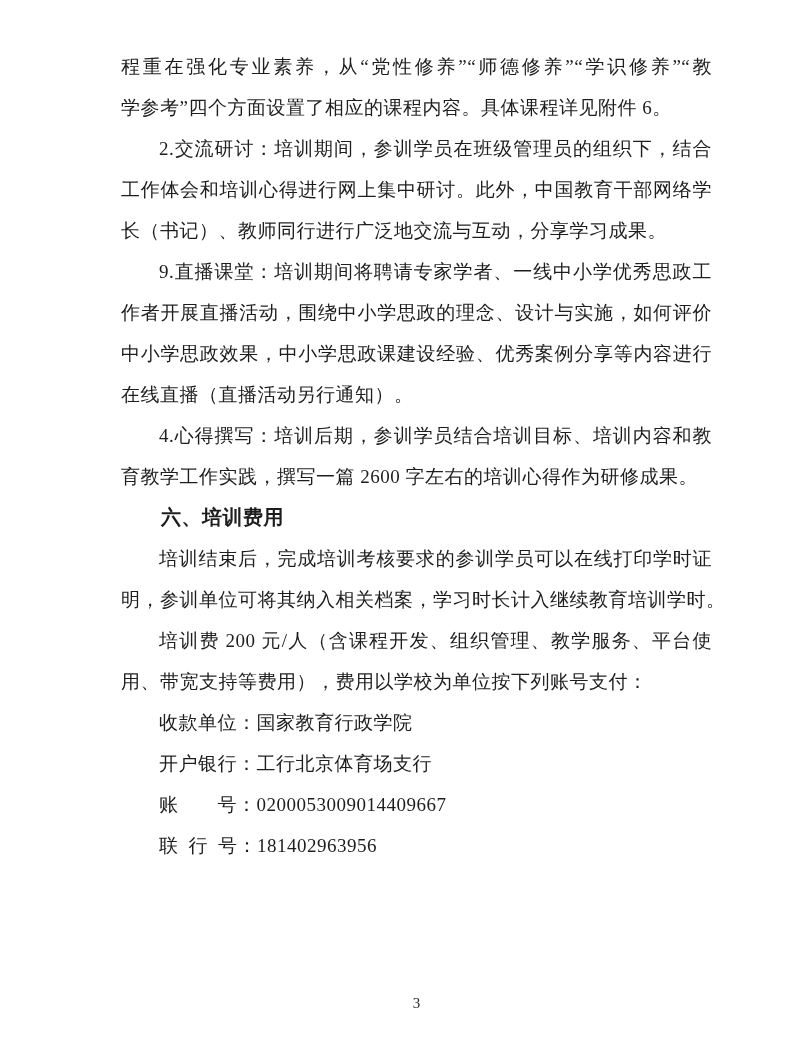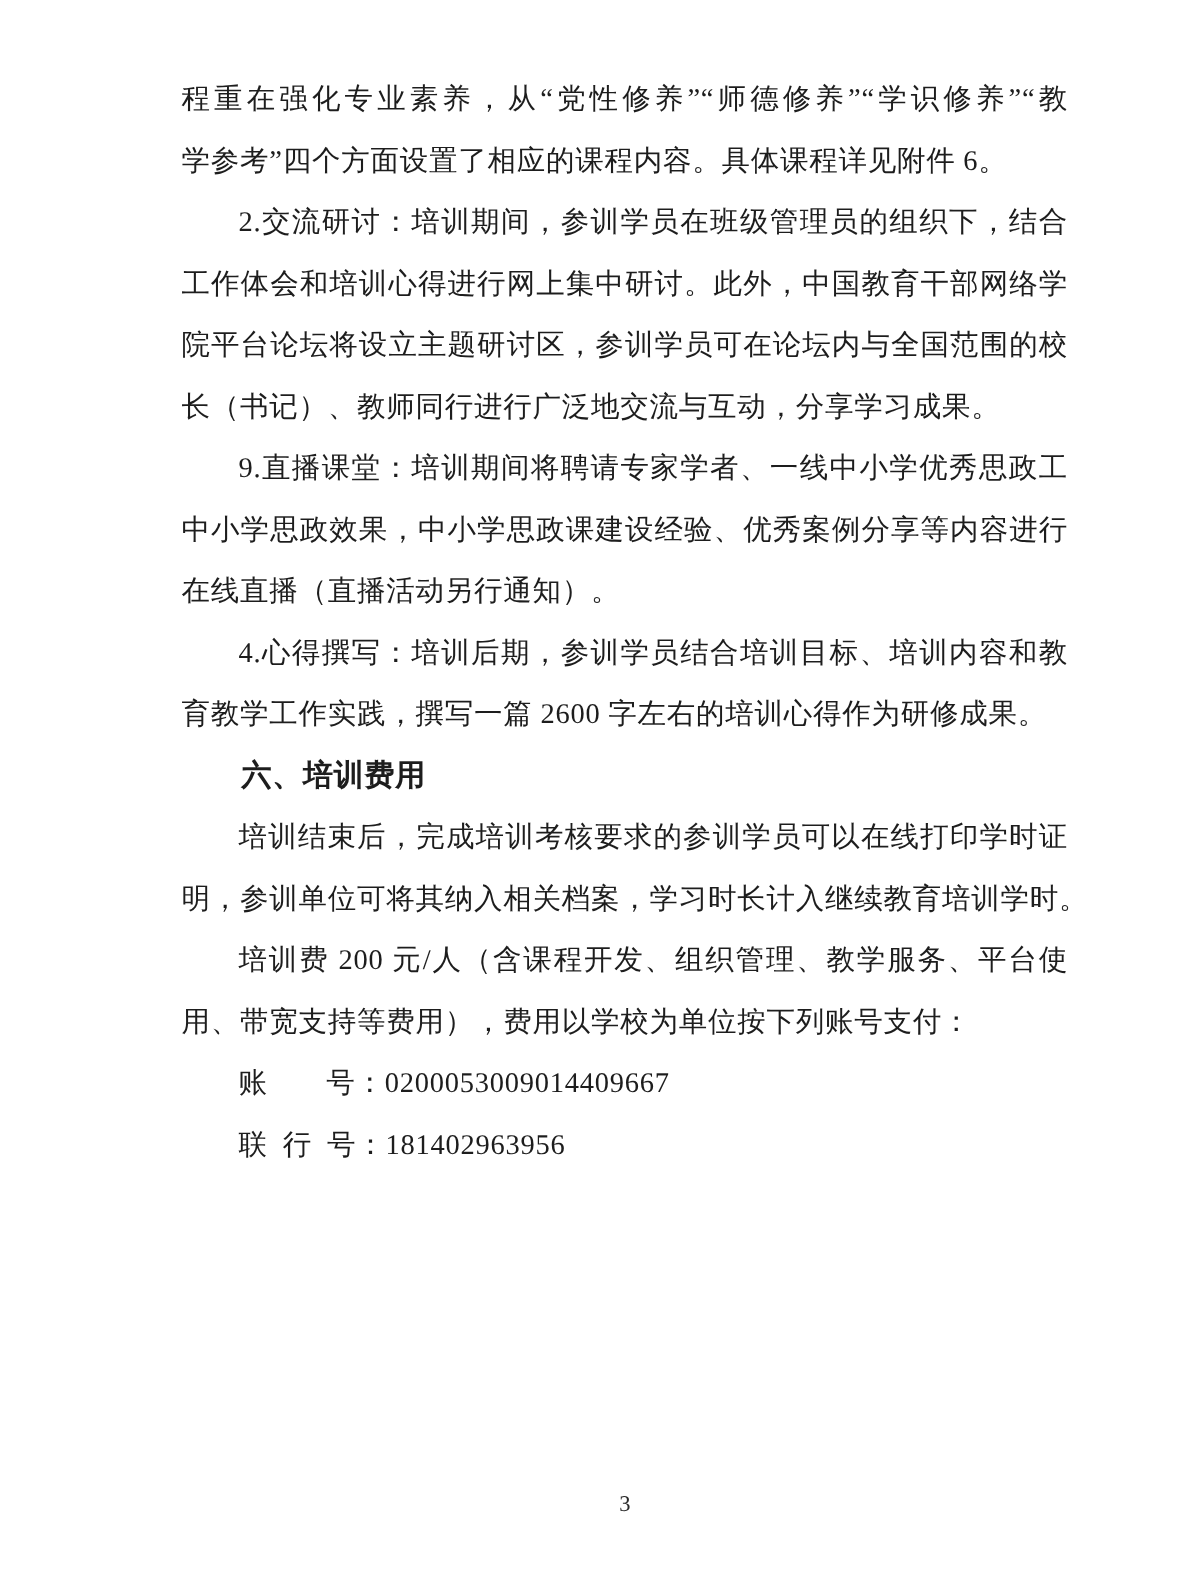--- a/index.html
+++ b/index.html
@@ -56,44 +56,50 @@
 
 <div class="page">
   <div class="content" id="doc-body">
       <div class="para">
         <div class="line fill">程重在强化专业素养，从“党性修养”“师德修养”“学识修养”“教</div>
         <div class="line">学参考”四个方面设置了相应的课程内容。具体课程详见附件 6。</div>
       </div>
       <div class="para">
         <div class="line indent fill">2.交流研讨：培训期间，参训学员在班级管理员的组织下，结合</div>
         <div class="line fill">工作体会和培训心得进行网上集中研讨。此外，中国教育干部网络学</div>
-        <div class="line fill">院平台论坛将设立主题研讨区，参训学员可在论坛内与全国范围的校</div>
         <div class="line">长（书记）、教师同行进行广泛地交流与互动，分享学习成果。</div>
       </div>
       <div class="para">
         <div class="line indent fill">9.直播课堂：培训期间将聘请专家学者、一线中小学优秀思政工</div>
+        <div class="line fill">作者开展直播活动，围绕中小学思政的理念、设计与实施，如何评价</div>
         <div class="line fill">中小学思政效果，中小学思政课建设经验、优秀案例分享等内容进行</div>
         <div class="line">在线直播（直播活动另行通知）。</div>
       </div>
       <div class="para">
         <div class="line indent fill">4.心得撰写：培训后期，参训学员结合培训目标、培训内容和教</div>
         <div class="line">育教学工作实践，撰写一篇 2600 字左右的培训心得作为研修成果。</div>
       </div>
       <div class="para heading">
         <div class="line indent">六、培训费用</div>
       </div>
       <div class="para">
         <div class="line indent fill">培训结束后，完成培训考核要求的参训学员可以在线打印学时证</div>
         <div class="line">明，参训单位可将其纳入相关档案，学习时长计入继续教育培训学时。</div>
       </div>
       <div class="para">
         <div class="line indent fill">培训费 200 元/人（含课程开发、组织管理、教学服务、平台使</div>
         <div class="line">用、带宽支持等费用），费用以学校为单位按下列账号支付：</div>
       </div>
       <div class="para">
+        <div class="line indent">收款单位：国家教育行政学院</div>
+      </div>
+      <div class="para">
+        <div class="line indent">开户银行：工行北京体育场支行</div>
+      </div>
+      <div class="para">
         <div class="line indent">账　　号：0200053009014409667</div>
       </div>
       <div class="para">
         <div class="line indent">联 行 号：181402963956</div>
       </div>
     </div>
   <div class="page-number">3</div>
 </div>
 
 </body></html>

